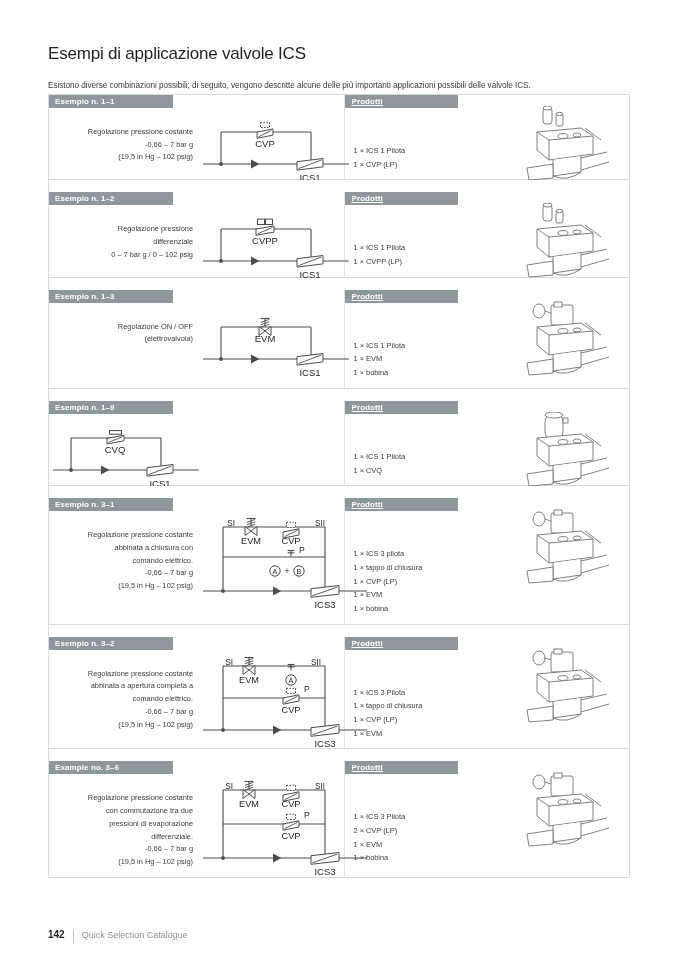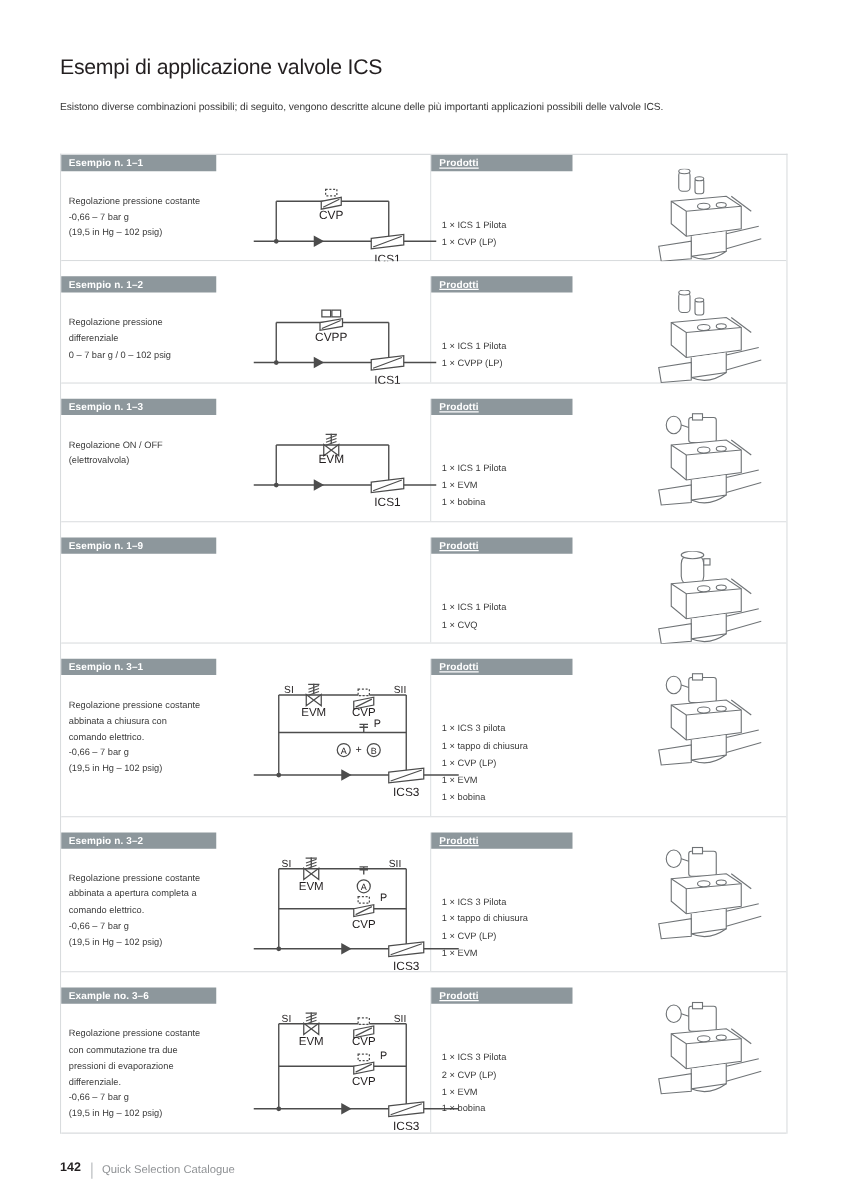--- a/index.html
+++ b/index.html
@@ -20,21 +20,20 @@
   .intro {
     position: absolute; left: 48px; top: 81px;
     font-size: 8.2px; color: #3a3a3a; letter-spacing: -0.05px;
   }
 
   .table {
     position: absolute; left: 48px; top: 94px;
     width: 582px;
     border: 1px solid #d9dcde;
     border-bottom: none;
-    margin-top: 29px;
   }
   .row {
     position: relative;
     display: flex;
     border-bottom: 1px solid #d9dcde;
     background: #ffffff;
   }
   .row.gap { border-bottom: none; height: 12px; background: #ffffff; }
 
   .col-left {
@@ -59,20 +58,21 @@
   .hdr-left { width: 124px; }
   .hdr-right { width: 113px; text-decoration: underline; }
 
   .body-left { display: flex; }
   .desc {
     width: 150px;
     padding: 18px 6px 8px 6px;
     font-size: 7.4px;
     line-height: 1.72;
     color: #3a3a3a;
+    text-align: right;
   }
   .diagram { flex: 1; position: relative; }
   .diagram svg { position: absolute; left: 0; top: 0; }
 
   .prod {
     padding: 36px 8px 8px 8px;
     font-size: 7.4px;
     line-height: 1.85;
     color: #3a3a3a;
     width: 150px;
@@ -282,20 +282,37 @@
               </svg>
             </div>
           </div>
         </div>
       </div>
       <div class="row gap"></div>
       <div class="row">
         <div class="col-left">
           <div class="hdr hdr-left">Esempio n. 1–9</div>
           <div class="body-left">
+            <div class="diagram">
+              <svg width="160" height="82" viewBox="0 0 160 82">
+                <line x1="4" y1="56" x2="150" y2="56" stroke="#4c4c4c" stroke-width="1.1"></line>
+                <line x1="22" y1="56" x2="22" y2="24" stroke="#4c4c4c" stroke-width="1.1"></line>
+                <line x1="22" y1="24" x2="112" y2="24" stroke="#4c4c4c" stroke-width="1.1"></line>
+                <line x1="112" y1="24" x2="112" y2="56" stroke="#4c4c4c" stroke-width="1.1"></line>
+                <circle cx="22" cy="56" r="1.9" fill="#4c4c4c"></circle>
+                <polygon points="52,51.4 60.28,56 52,60.6" fill="#4c4c4c"></polygon>
+                <rect x="60.5" y="16.6" width="12" height="3.6" fill="#fff" stroke="#4c4c4c" stroke-width="1"></rect>
+                <polygon points="58,24.4 75,21.2 75,26.799999999999997 58,29.999999999999996" fill="#fff" stroke="#4c4c4c" stroke-width="1"></polygon>
+                <line x1="59.5" y1="28.499999999999996" x2="73.5" y2="22.7" stroke="#4c4c4c" stroke-width="0.9"></line>
+                <text x="66" y="38.5" font-family="Liberation Sans, sans-serif" font-size="9.5" fill="#231f20" text-anchor="middle">CVQ</text>
+                <polygon points="98,53.7 124,50.5 124,58.9 98,62.1" fill="#fff" stroke="#4c4c4c" stroke-width="1"></polygon>
+                <line x1="99.5" y1="60.6" x2="122.5" y2="52" stroke="#4c4c4c" stroke-width="0.9"></line>
+                <text x="111" y="73" font-family="Liberation Sans, sans-serif" font-size="9.5" fill="#231f20" text-anchor="middle">ICS1</text>
+              </svg>
+            </div>
           </div>
         </div>
         <div class="col-right">
           <div class="hdr hdr-right">Prodotti</div>
           <div class="col-right-inner">
             <div class="prod">
               <div>1 × ICS 1 Pilota</div>
               <div>1 × CVQ</div>
             </div>
             <div class="photo">

